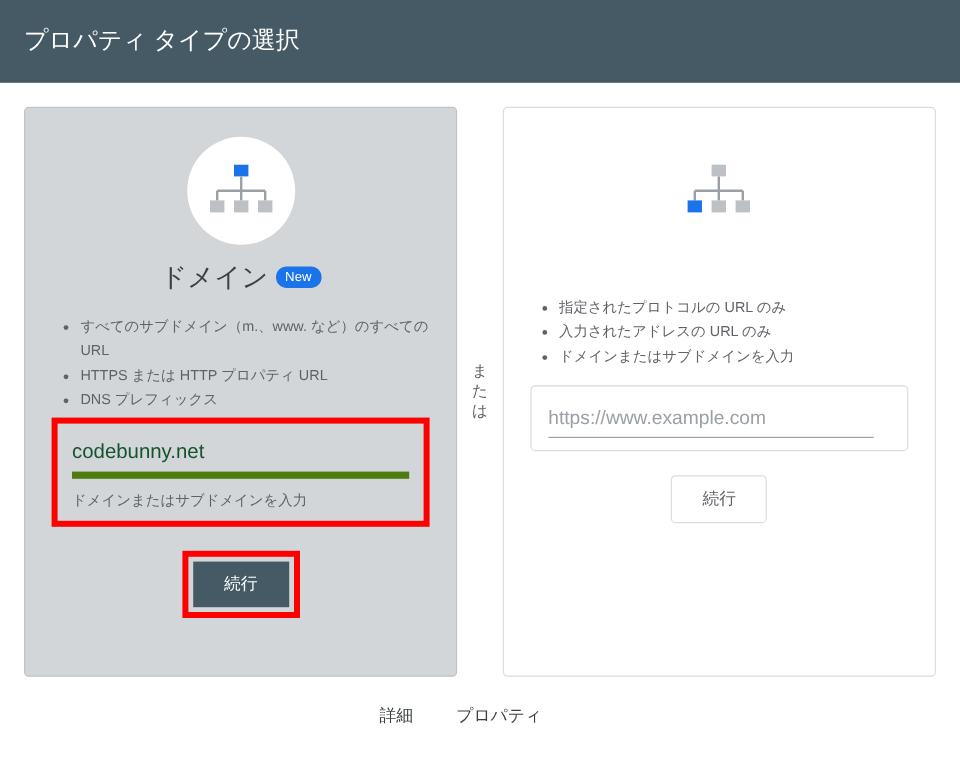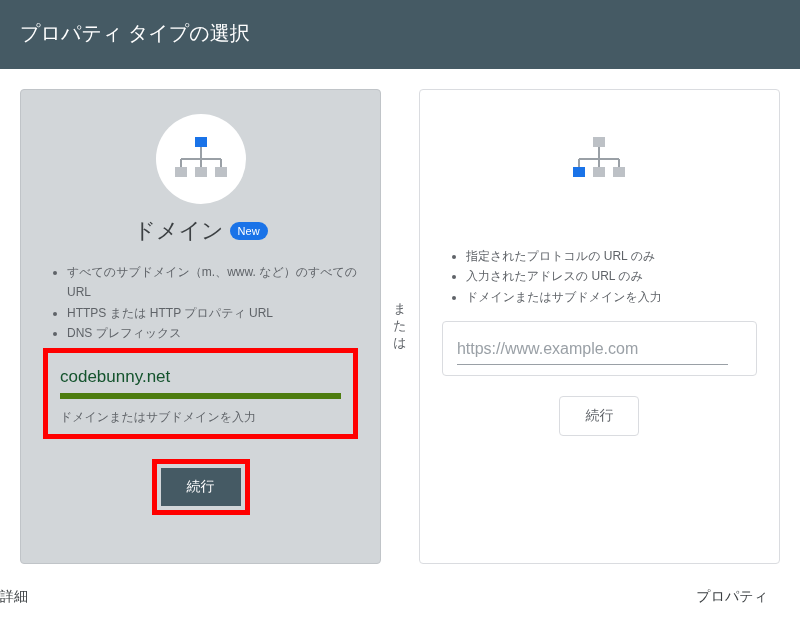--- a/index.html
+++ b/index.html
@@ -139,21 +139,21 @@
       color: #fff;
     }
     .btn.secondary {
       background: #fff;
       color: #5f6368;
       border: 1px solid #dadce0;
       border-radius: 4px;
     }
     .footer {
       display: flex;
-      justify-content: space-between;
+      justify-content: center;
       gap: 36px;
       padding: 14px 32px 0 0;
       font-size: 14px;
       color: #3c4043;
     }
     .footer span { cursor: pointer; }
   </style>
 </head>
 <body>
 

